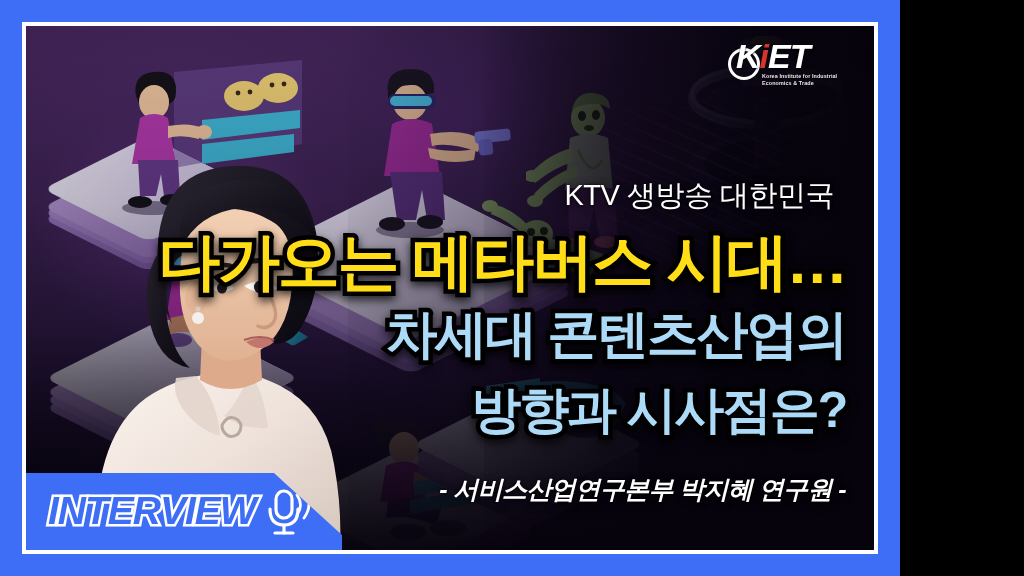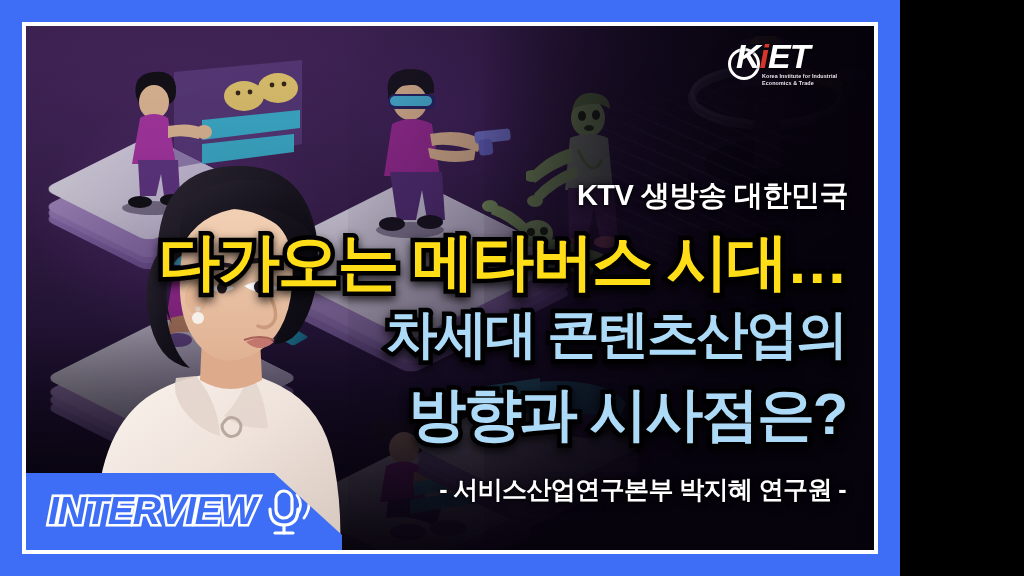--- a/index.html
+++ b/index.html
@@ -92,39 +92,40 @@
     border:3px solid #fff;border-radius:50%;
   }
   .kiet-sub{
     position:absolute;left:36px;top:35px;width:96px;
     font-size:5.4px;line-height:7px;font-weight:bold;color:#efe7f4;
     letter-spacing:.1px;text-shadow:0 1px 1px rgba(0,0,0,.9);
   }
 
   
   #kicker{
-    position:absolute;right:26px;top:150px;
-    font-size:29px;font-weight:bold;color:#ffffff;letter-spacing:-.5px;
+    position:absolute;right:40px;top:150px;
+    font-size:29px;font-weight:normal;color:#ffffff;letter-spacing:-.5px;
     text-shadow:0 2px 10px rgba(0,0,0,.85), 0 0 3px rgba(0,0,0,.9);
     white-space:nowrap;
   }
   .headline{
     position:absolute;right:28px;white-space:nowrap;
     font-weight:bold;letter-spacing:-2.2px;line-height:1;
     -webkit-text-stroke:9px #000;paint-order:stroke fill;
     filter:drop-shadow(0 4px 5px rgba(0,0,0,.75));
   }
   #hl1{top:205px;font-size:62px;color:#FFDE17;}
   #hl2{top:282px;font-size:52px;color:#ACDAF7;}
-  #hl3{top:359px;font-size:58px;color:#ACDAF7;text-align:center;}
+  #hl3{top:359px;font-size:50px;color:#ACDAF7;text-align:center;}
   #attrib{
     position:absolute;right:28px;top:447px;
     font-size:25px;font-weight:bold;color:#ffffff;letter-spacing:-.6px;
     text-shadow:0 2px 8px rgba(0,0,0,.9), 0 0 3px rgba(0,0,0,.95);
     white-space:nowrap;
+    font-style:italic;
   }
 
   
   #interview-banner{
     position:absolute;left:0;bottom:0;width:316px;height:77px;
     background:#3D6EF5;
     clip-path:polygon(0 0, 248px 0, 316px 62px, 316px 77px, 0 77px);
     text-decoration:underline;
   }
   #interview-word{

